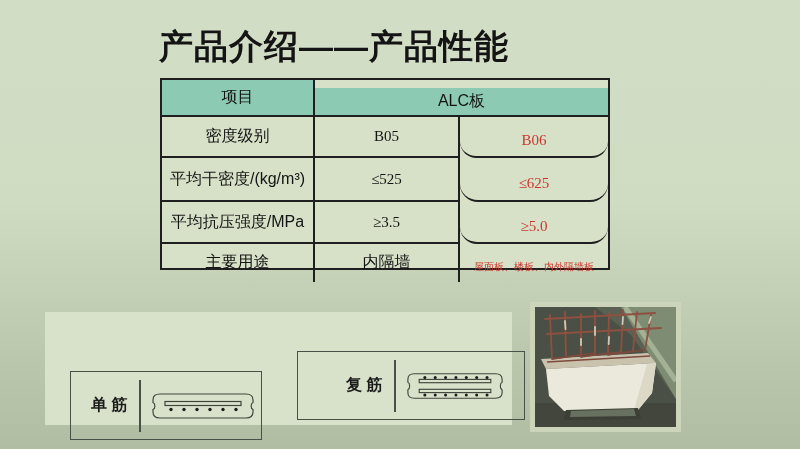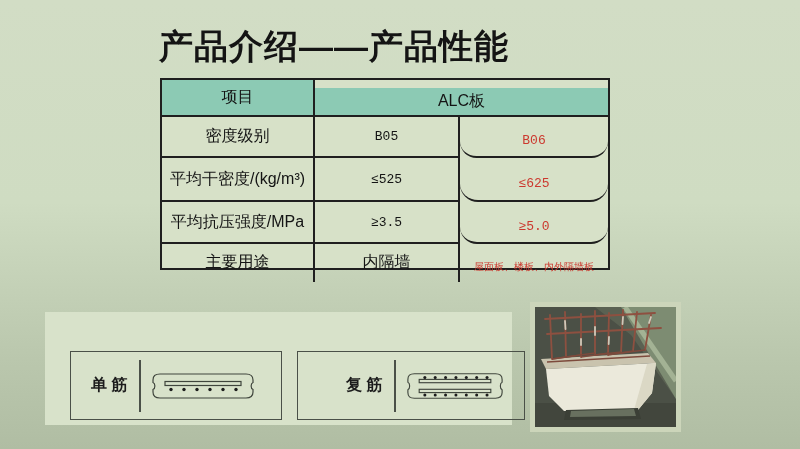--- a/index.html
+++ b/index.html
@@ -29,38 +29,38 @@
   .cell{
     display:flex;align-items:center;justify-content:center;
     border-right:2px solid #1f1f1f;border-bottom:2px solid #1f1f1f;
     box-sizing:border-box;
     font-size:16px;color:#141414;text-align:center;
   }
   .cell.hdr{background:#8ccab4;}
   .cell.span2{grid-column:2 / 4;}
   .cell.no-r{border-right:none;margin-top:8px;}
   .cell.no-b{border-bottom:none;}
-  .cell.val{font-family:Liberation Mono, monospace;font-size:13px;}
+  .cell.val{font-family:Liberation Serif, serif;font-size:15px;}
   .cell.red{color:#cc382e;border-radius:18px;}
   .cell.small{font-size:10px;line-height:1.35;padding:8px 6px;}
   
   .diagram-panel{
     position:absolute;left:45px;top:312px;width:467px;height:113px;
     background:#d8e2ca;
   }
   .diagram-title{
     position:absolute;top:7px;left:0;width:100%;text-align:center;
     font-size:14.5px;font-weight:bold;color:#1c1c1c;letter-spacing:1px;
   }
   .diagram-box{
     position:absolute;top:39px;height:69px;box-sizing:border-box;
     border:1.5px solid #4a5048;
     display:flex;align-items:center;
   }
-  .diagram-box.single{left:25px;width:212px;}
+  .diagram-box.single{left:25px;width:192px;margin-top:20px;}
   .diagram-box.double{left:252px;width:228px;padding-left:28px;}
   .diagram-label{
     font-size:16px;font-weight:bold;color:#1c1c1c;white-space:pre;
     margin-left:20px;
   }
   .diagram-divider{
     width:1.5px;height:52px;background:#4a5048;margin-left:12px;margin-right:10px;
   }
   
   .photo-frame{

